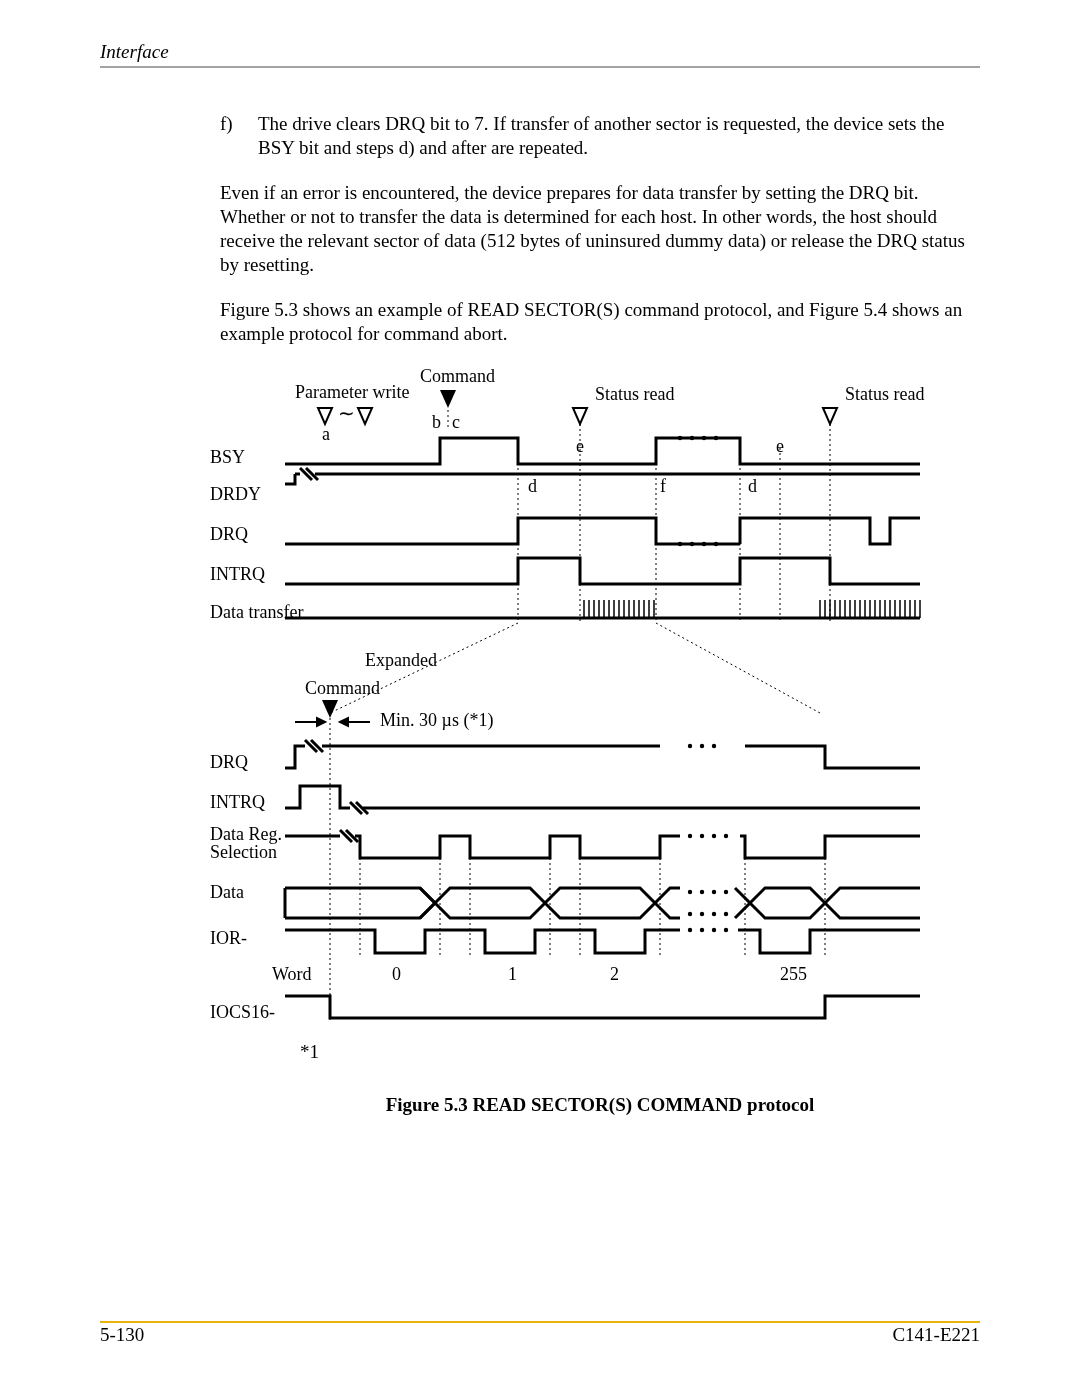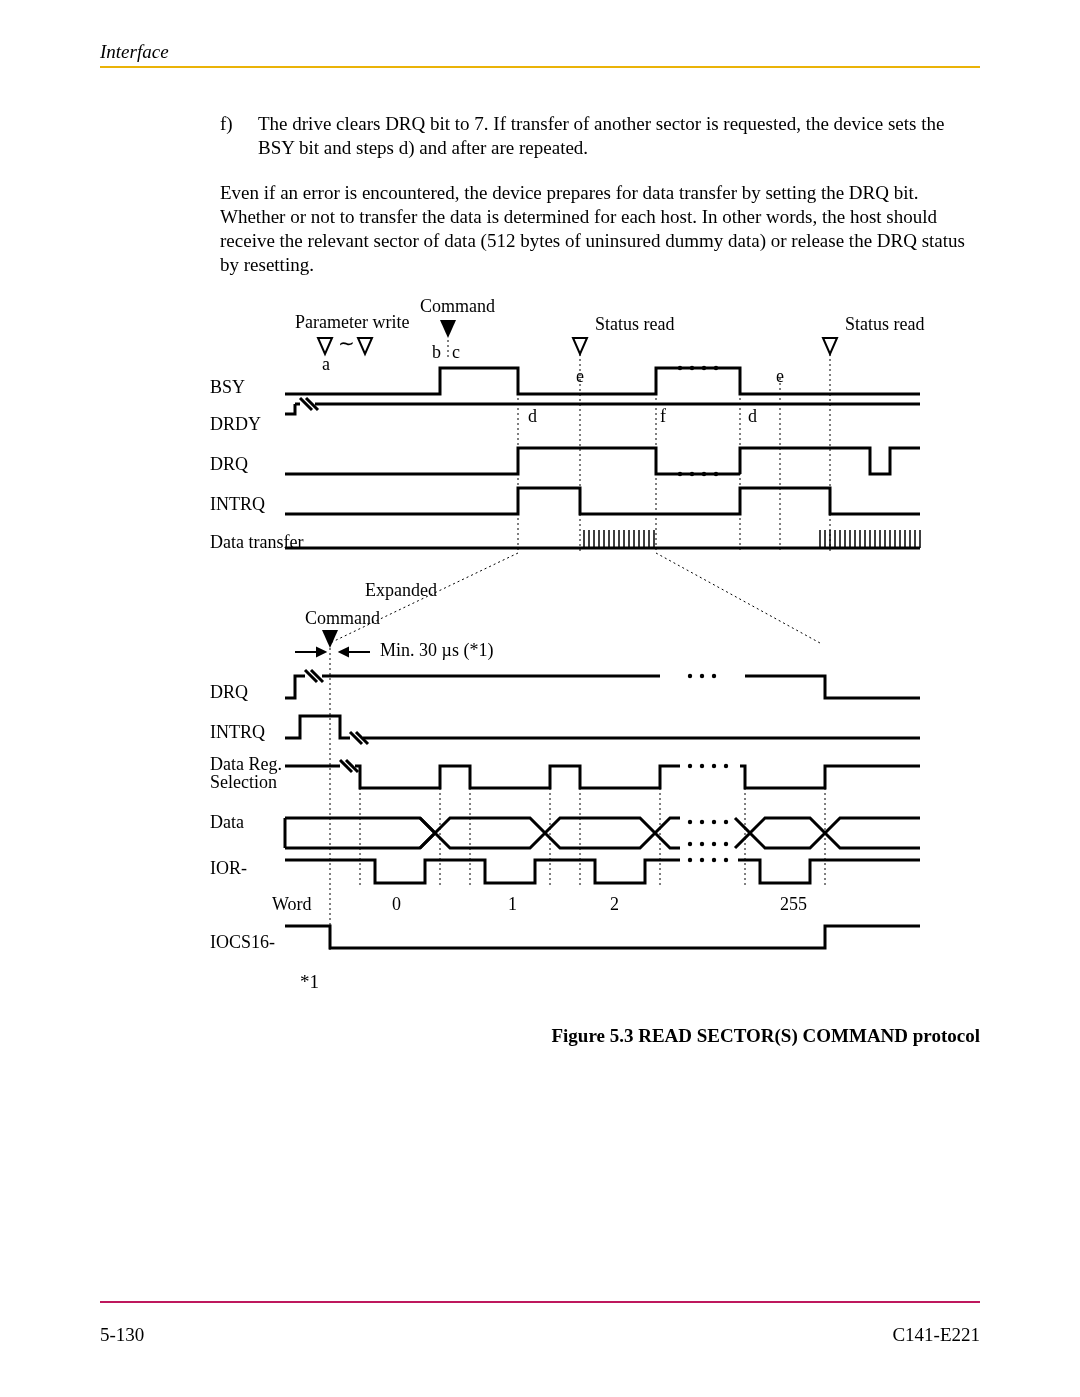--- a/index.html
+++ b/index.html
@@ -10,21 +10,21 @@
     width: 1080px;
     height: 1397px;
     position: relative;
     padding: 40px 100px 50px 100px;
     font-size: 19px;
     line-height: 1.25;
   }
   .header {
     display: flex;
     justify-content: space-between;
-    border-bottom: 2px solid #eab308;
+    border-bottom: 2px solid #a3a3a3;
     padding-bottom: 2px;
     font-style: italic;
     font-family: Liberation Serif, serif;
   }
   .content {
     padding-top: 44px;
     padding-left: 120px;
     padding-right: 0;
   }
   .para {
@@ -34,21 +34,21 @@
     display: flex;
   }
   .list-marker {
     width: 38px;
     flex-shrink: 0;
   }
   .list-text {
     flex: 1;
   }
   .figure-wrap {
-    text-align: right;
+    text-align: center;
     margin-top: 30px;
   }
   .figure-caption {
     font-weight: bold;
     margin-top: 30px;
     margin-bottom: 40px;
   }
   .footnote {
     display: flex;
     margin-top: 6px;
@@ -57,22 +57,22 @@
   }
   .footnote-marker {
     width: 30px;
     flex-shrink: 0;
   }
   .footer {
     position: absolute;
     left: 100px;
     right: 100px;
     bottom: 50px;
-    border-top: 2px solid #be185d;
-    padding-top: 20px;
+    border-top: 2px solid #eab308;
+    padding-top: 0;
     display: flex;
     justify-content: space-between;
     font-style: normal;
     gap: 36px;
   }
   .diagram {
     margin-left: -120px;
   }
   svg { overflow: visible; }
 </style>
@@ -82,20 +82,21 @@
 <div class="header">
   <span>Interface</span>
 </div>
 
 <div class="content">
   <div class="para list-item">
     <div class="list-marker">f)</div>
     <div class="list-text">The drive clears DRQ bit to 7.  If transfer of another sector is requested, the device sets the BSY bit and steps d) and after are repeated.</div>
   </div>
   <div class="para">Even if an error is encountered, the device prepares for data transfer by setting the DRQ bit.  Whether or not to transfer the data is determined for each host.  In other words, the host should receive the relevant sector of data (512 bytes of uninsured dummy data) or release the DRQ status by resetting.</div>
+  <div class="para">Figure 5.3 shows an example of READ SECTOR(S) command protocol, and Figure 5.4 shows an example protocol for command abort.</div>
 
   <div class="diagram">
     <svg width="880" height="660" viewBox="0 0 880 660">
 
       <g font-family="Times New Roman" font-size="18" fill="#000" stroke="none">
 
         <text x="195" y="30">Parameter write</text>
         <text x="320" y="14">Command</text>
         <text x="495" y="32">Status read</text>
         <text x="745" y="32">Status read</text>

